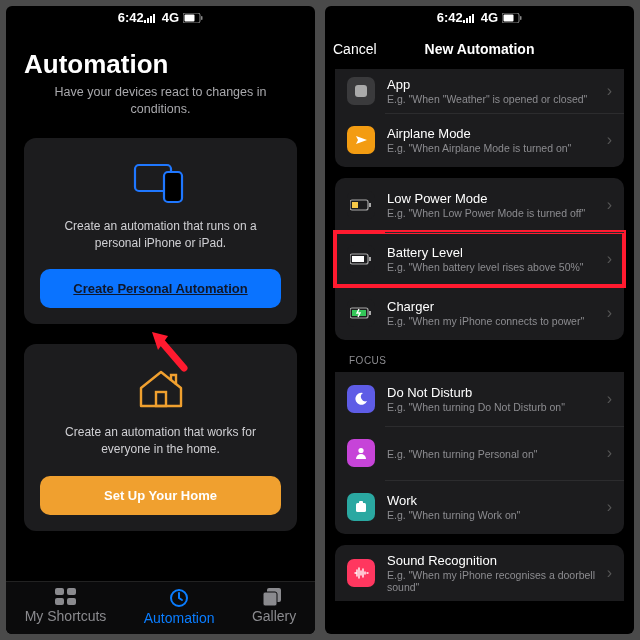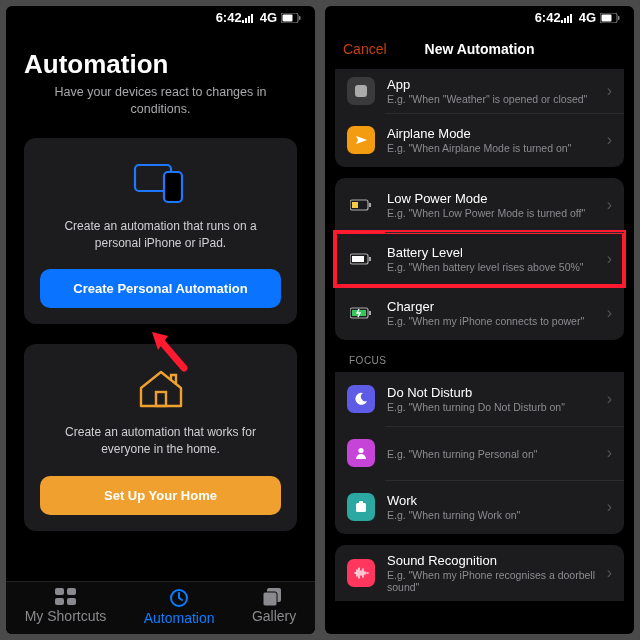--- a/index.html
+++ b/index.html
@@ -14,21 +14,21 @@
   .phone {
     background: #000;
     flex: 1;
     border-radius: 6px;
     overflow: hidden;
     display: flex;
     flex-direction: column;
     position: relative;
   }
   .status-bar {
-    display: flex; justify-content: flex-end; align-items: center;
+    display: flex; justify-content: center; align-items: center;
     padding: 4px 14px 2px;
     font-size: 13px; font-weight: 600;
   }
   .status-right { display: flex; align-items: center; gap: 4px; font-size: 13px; }
   .status-right svg { display: block; }
 
   
   .left-content { padding: 14px 18px 0; flex: 1; overflow: hidden; }
   .page-title { font-size: 26px; font-weight: 700; margin-top: 8px; }
   .page-sub { font-size: 12.5px; color: #a9a9ad; margin-top: 4px; line-height: 1.35; text-align: center; }
@@ -43,21 +43,21 @@
   .card-text { font-size: 12px; color: #d0d0d4; line-height: 1.4; padding: 0 6px; }
   .btn {
     width: 100%;
     border: none;
     border-radius: 10px;
     padding: 12px 8px;
     font-size: 13px; font-weight: 600;
     margin-top: 18px;
     cursor: pointer;
   }
-  .btn-blue { background: #0a73ff; color: #ffffff; }
+  .btn-blue { background: #0a73ff; color: #0f172a; text-decoration: underline; }
   .btn-orange { background: #f0a02f; color: #fff; }
 
   .arrow-pointer {
     position: absolute;
     left: 138px; top: 320px;
     pointer-events: none;
   }
 
   .tabbar {
     display: flex; justify-content: space-around;
@@ -70,22 +70,22 @@
   .tab svg { display: block; }
 
   
   .modal-header {
     display: flex; align-items: center; justify-content: center;
     position: relative;
     padding: 14px 8px 10px;
     font-size: 14px; font-weight: 600;
   }
   .modal-cancel {
-    position: absolute; left: 18px; top: 14px;
-    color: #c2410c; font-size: 14px; font-weight: 400;
+    position: absolute; left: 8px; top: 14px;
+    color: #ffffff; font-size: 14px; font-weight: 400;
   }
   .right-scroll { flex: 1; overflow: hidden; padding: 0 10px; }
   .group { margin-top: 11px; }
   .group.first { margin-top: 2px; }
   .section-header {
     font-size: 10px; color: #8c8c90; letter-spacing: 0.5px;
     padding: 4px 14px 6px;
   }
   .row {
     background: #1c1c1e;

